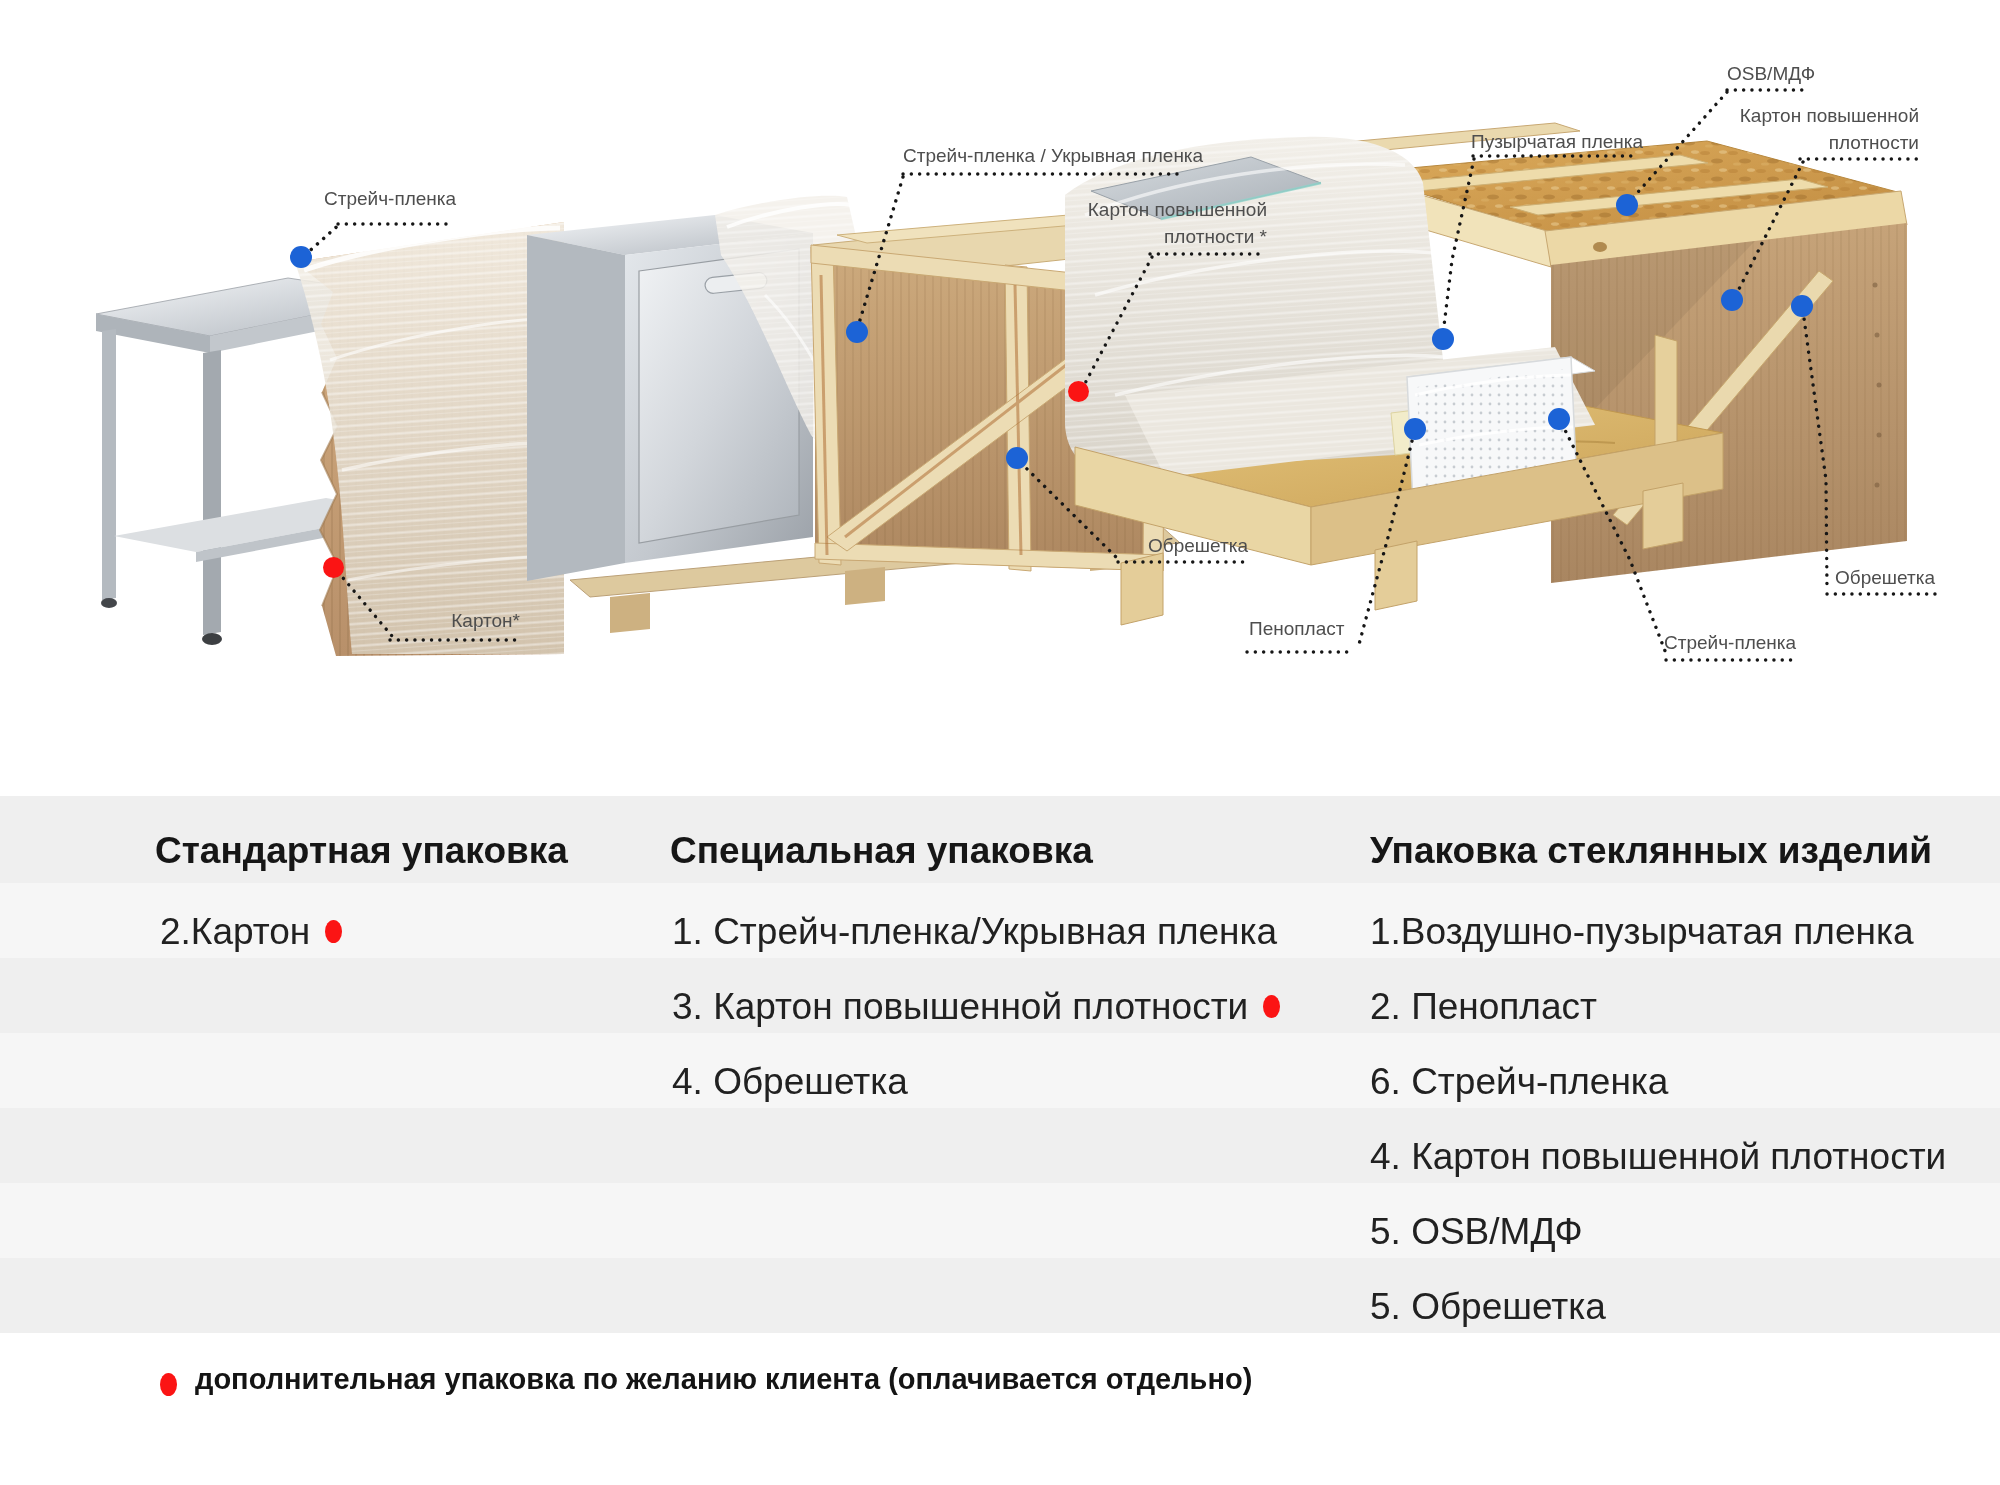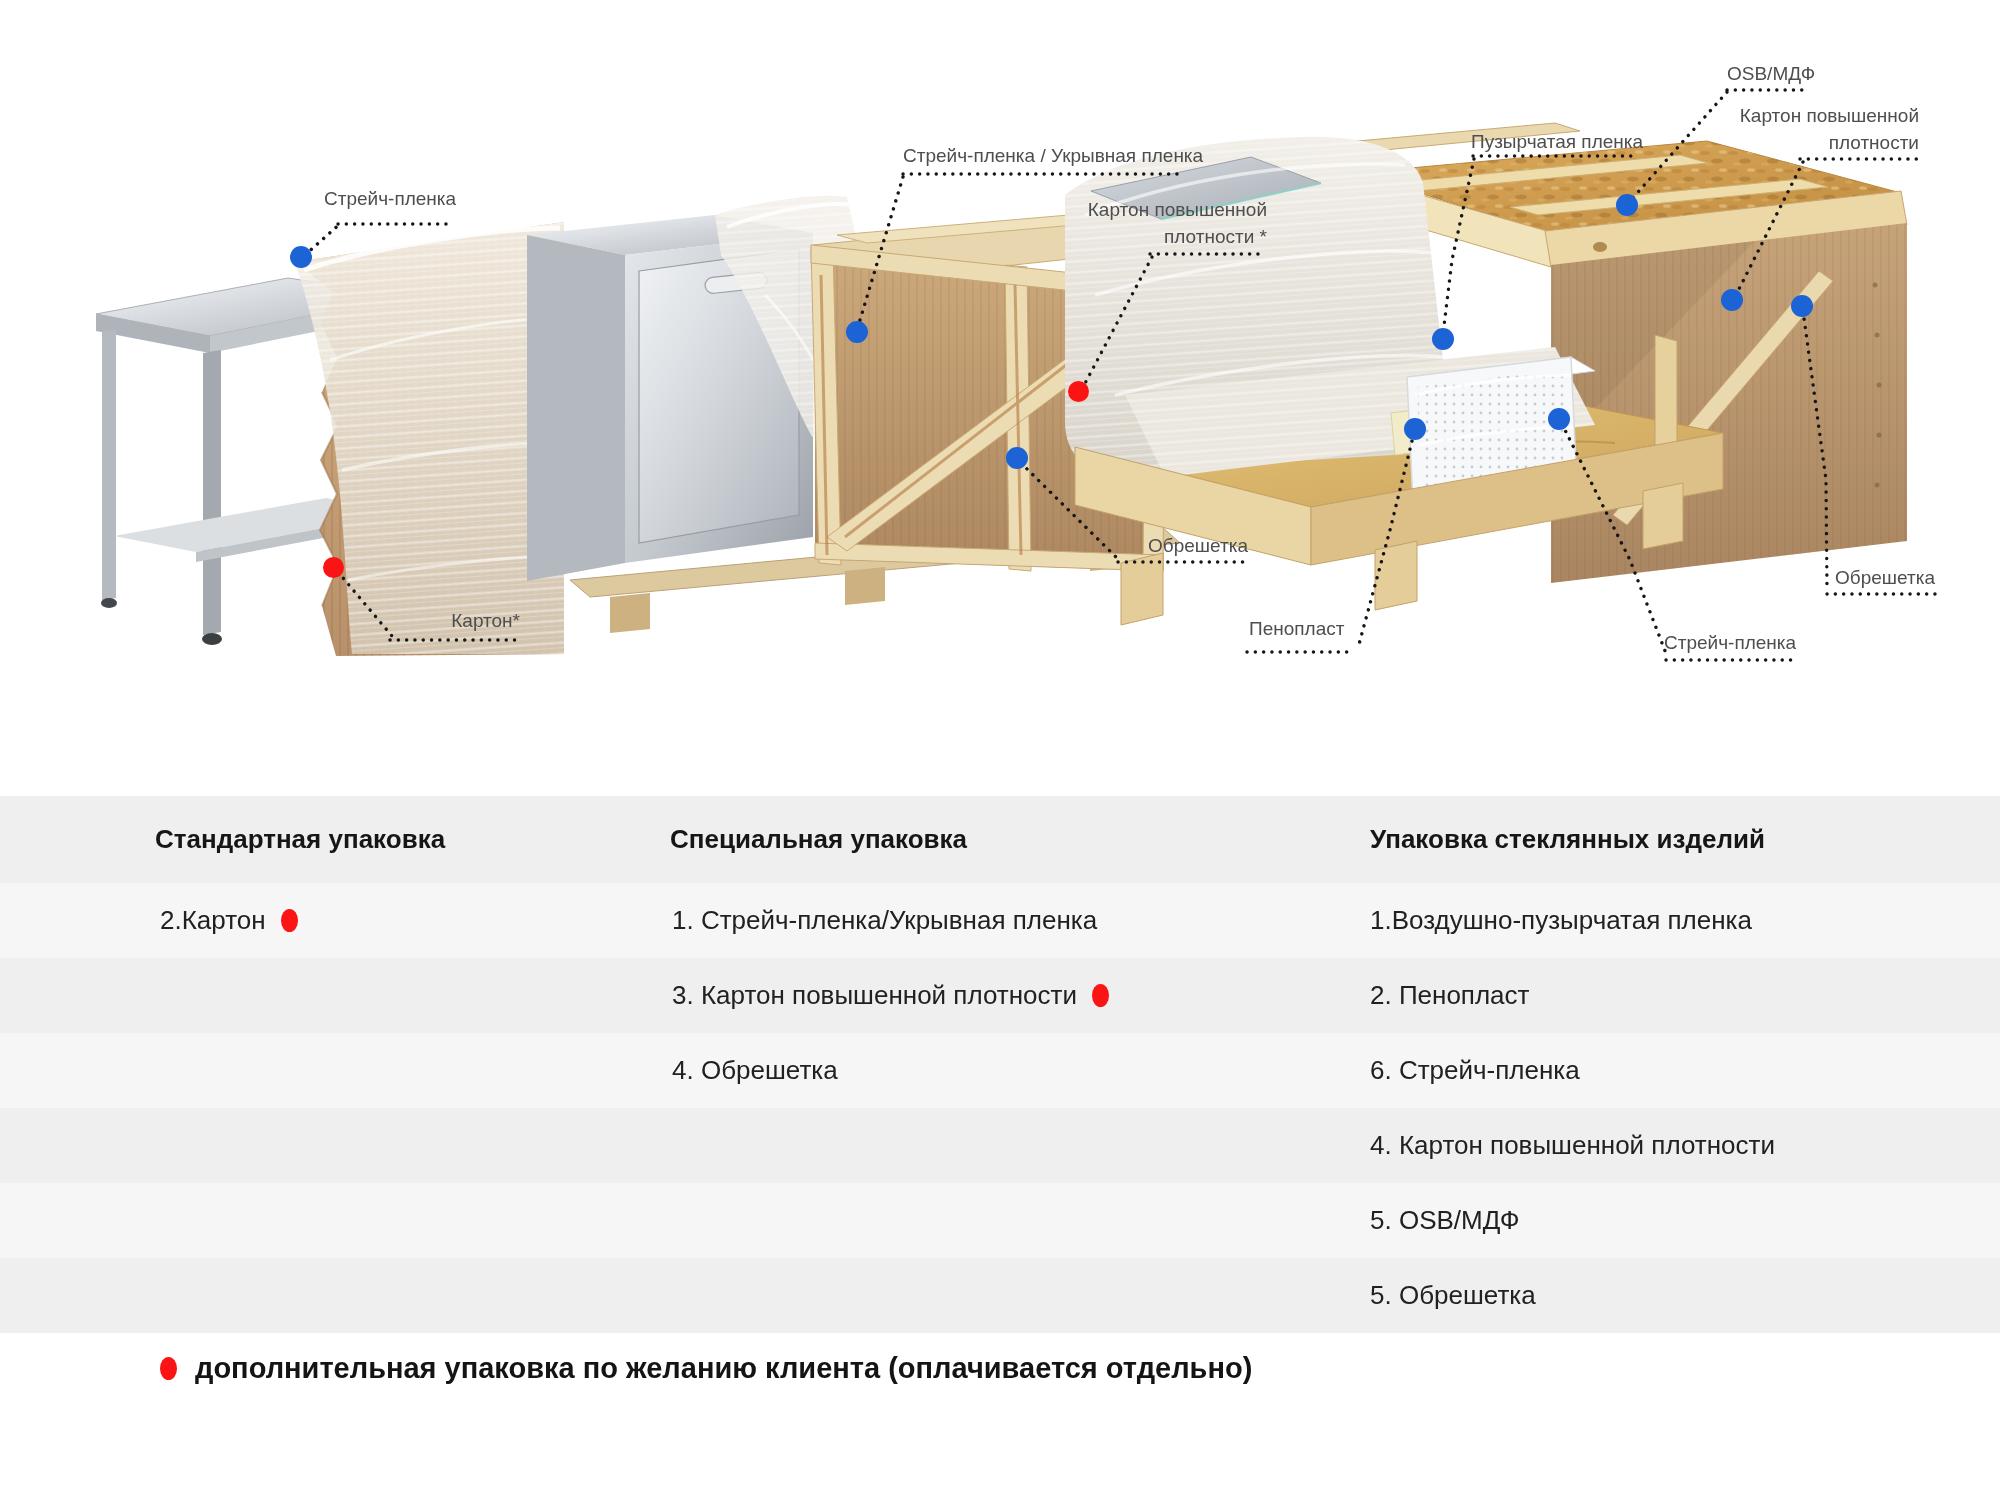--- a/index.html
+++ b/index.html
@@ -8,26 +8,26 @@
   .photo{position:absolute;}
   #lines-overlay{position:absolute;left:0;top:0;z-index:6;pointer-events:none;}
   .callout{position:absolute;z-index:8;font-size:19px;line-height:1.42;color:#4e4e4e;}
   .nowrap{white-space:nowrap;}
   .tr{text-align:right;} .tc{text-align:right;} .tl{text-align:left;}
   .dot{position:absolute;z-index:7;border-radius:50%;}
   .dot-blue{width:22px;height:22px;background:#1c63d6;}
   .dot-red{width:21px;height:21px;background:#fb1414;}
   .stripe{position:absolute;left:0;width:2000px;}
   .bg-dark{background:#efefef;} .bg-light{background:#f6f6f6;}
-  .cell{position:absolute;top:0;height:100%;display:flex;align-items:center;gap:15px;
-        font-size:26px;color:#212121;text-align:center;}
+  .cell{position:absolute;top:11px;height:100%;display:flex;align-items:center;gap:15px;
+        font-size:37px;color:#212121;text-align:center;}
   .cell.hdr{font-weight:bold;color:#161616;}
   .idot{display:inline-block;width:17px;height:23px;border-radius:50%;background:#fb1414;}
   #legend{position:absolute;left:0;top:1340px;width:2000px;height:56px;display:flex;
-          align-items:center;z-index:5;}
+          align-items:flex-end;z-index:5;}
   #legend .ldot{margin-left:160px;width:17px;height:23px;border-radius:50%;background:#fb1414;}
   #legend .ltext{margin-left:18px;font-size:29px;font-weight:bold;color:#141414;}
 </style>
 </head>
 <body>
 
 <div id="canvas">
 
   <svg width="0" height="0" style="position:absolute" aria-hidden="true">
     <defs>

